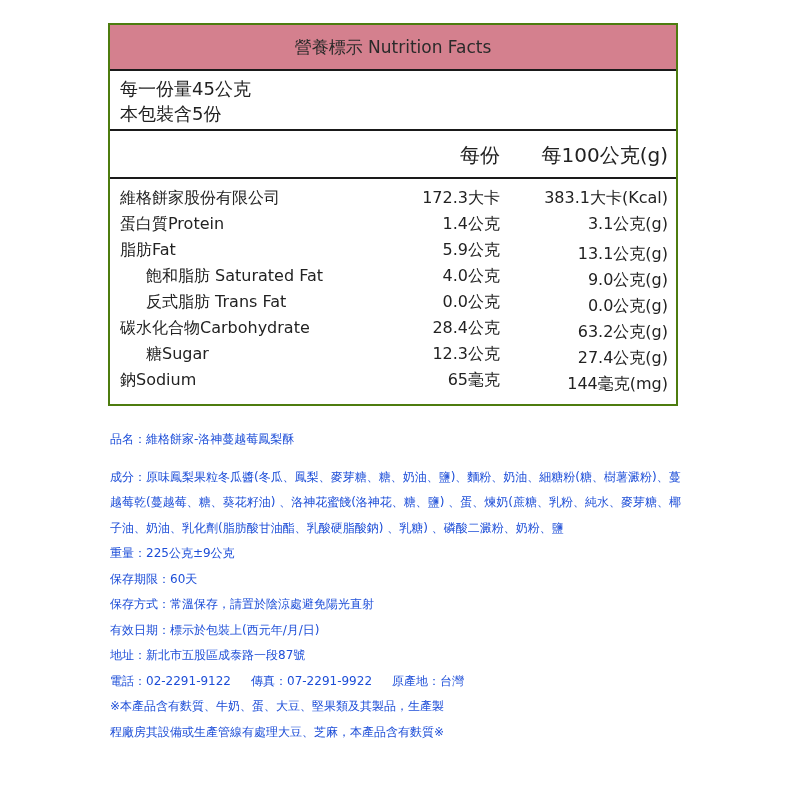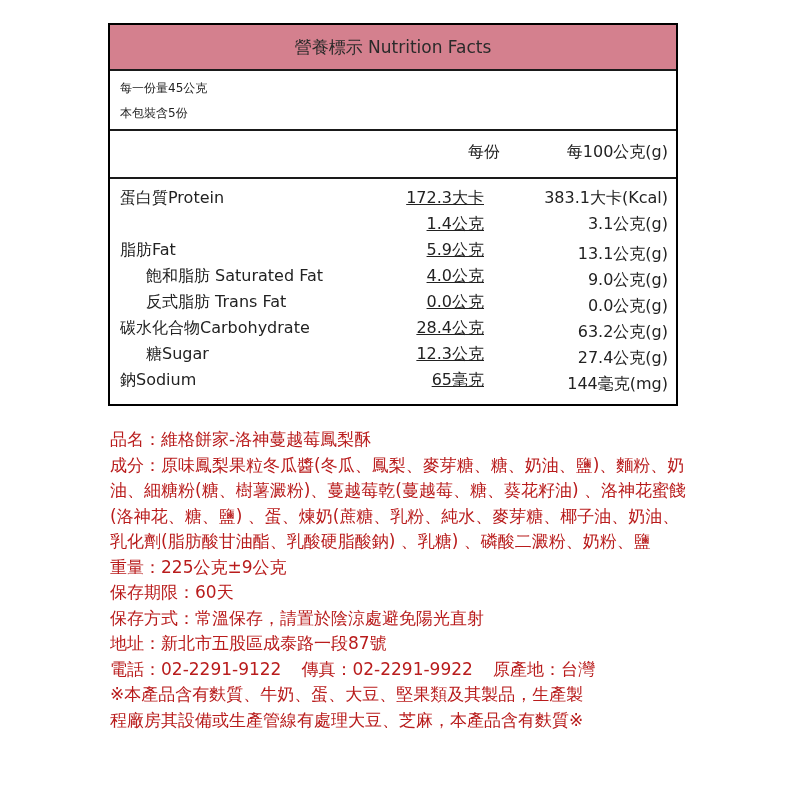--- a/index.html
+++ b/index.html
@@ -13,46 +13,46 @@
       position: relative;
       overflow: hidden;
       font-family: "DejaVu Sans", "Liberation Sans", sans-serif;
       color: #222222;
     }
     .nutrition-table {
       position: absolute;
       left: 108px;
       top: 23px;
       width: 566px;
-      border: 2px solid #000000;
+      border: 2px solid #4d7c0f;
       box-sizing: content-box;
     }
     .nt-header {
       height: 44px;
       background: #d4808e;
       border-bottom: 2px solid #1a1a1a;
       display: flex;
       align-items: center;
       justify-content: center;
       font-size: 17px;
       color: #2a2a2a;
     }
     .nt-serving {
       height: 60px;
       border-bottom: 2px solid #1a1a1a;
       padding: 5px 0 0 10px;
       box-sizing: border-box;
-      font-size: 12px;
+      font-size: 18px;
       line-height: 25px;
     }
     .nt-colheads {
       height: 46px;
       border-bottom: 2px solid #1a1a1a;
       position: relative;
-      font-size: 16px;
+      font-size: 20px;
     }
     .nt-colheads .col1 {
       position: absolute;
       right: 176px;
       top: 11px;
     }
     .nt-colheads .col2 {
       position: absolute;
       right: 8px;
       top: 11px;
@@ -72,46 +72,46 @@
     .nt-row .label {
       position: absolute;
       left: 10px;
       white-space: nowrap;
     }
     .nt-row.indent .label {
       left: 36px;
     }
     .nt-row .v1 {
       position: absolute;
-      right: 192px;
+      right: 176px;
       white-space: nowrap;
-      text-decoration: underline;
     }
     .nt-row .v2 {
       position: absolute;
       right: 8px;
       white-space: nowrap;
     }
     .nt-row .v2.low {
       top: 4px;
     }
     .info {
       position: absolute;
       left: 110px;
       top: 427px;
       width: 580px;
-      font-size: 17px;
+      font-size: 12px;
       line-height: 25.5px;
-      color: #b91c1c;
+      color: #1d4ed8;
     }
     .info p {
       margin: 0;
     }
     .info .ingredients {
       word-break: break-all;
+      margin-top: 12px;
     }
     .gap {
       display: inline-block;
       width: 20px;
     }
   </style>
 </head>
 <body>
 
 <div class="nutrition-table">
@@ -119,25 +119,26 @@
   <div class="nt-serving">
     <div>每一份量45公克</div>
     <div>本包裝含5份</div>
   </div>
   <div class="nt-colheads">
     <span class="col1">每份</span>
     <span class="col2">每100公克(g)</span>
   </div>
   <div class="nt-rows">
     <div class="nt-row">
-      <span class="label">蛋白質Protein</span>
+      <span class="label">維格餅家股份有限公司</span>
       <span class="v1">172.3大卡</span>
       <span class="v2">383.1大卡(Kcal)</span>
     </div>
     <div class="nt-row">
+      <span class="label">蛋白質Protein</span>
       <span class="v1">1.4公克</span>
       <span class="v2">3.1公克(g)</span>
     </div>
     <div class="nt-row">
       <span class="label">脂肪Fat</span>
       <span class="v1">5.9公克</span>
       <span class="v2 low">13.1公克(g)</span>
     </div>
     <div class="nt-row indent">
       <span class="label">飽和脂肪 Saturated Fat</span>
@@ -166,19 +167,20 @@
     </div>
   </div>
 </div>
 
 <div class="info">
   <p>品名：維格餅家-洛神蔓越莓鳳梨酥</p>
   <p class="ingredients">成分：原味鳳梨果粒冬瓜醬(冬瓜、鳳梨、麥芽糖、糖、奶油、鹽)、麵粉、奶油、細糖粉(糖、樹薯澱粉)、蔓越莓乾(蔓越莓、糖、葵花籽油) 、洛神花蜜餞(洛神花、糖、鹽) 、蛋、煉奶(蔗糖、乳粉、純水、麥芽糖、椰子油、奶油、乳化劑(脂肪酸甘油酯、乳酸硬脂酸鈉) 、乳糖) 、磷酸二澱粉、奶粉、鹽</p>
   <p>重量：225公克±9公克</p>
   <p>保存期限：60天</p>
   <p>保存方式：常溫保存，請置於陰涼處避免陽光直射</p>
+  <p>有效日期：標示於包裝上(西元年/月/日)</p>
   <p>地址：新北市五股區成泰路一段87號</p>
   <p>
-    <span>電話：02-2291-9122</span><span class="gap"></span><span>傳真：02-2291-9922</span><span class="gap"></span><span>原產地：台灣</span>
+    <span>電話：02-2291-9122</span><span class="gap"></span><span>傳真：07-2291-9922</span><span class="gap"></span><span>原產地：台灣</span>
   </p>
   <p>※本產品含有麩質、牛奶、蛋、大豆、堅果類及其製品，生產製</p>
   <p>程廠房其設備或生產管線有處理大豆、芝麻，本產品含有麩質※</p>
 </div>
 
 </body></html>

